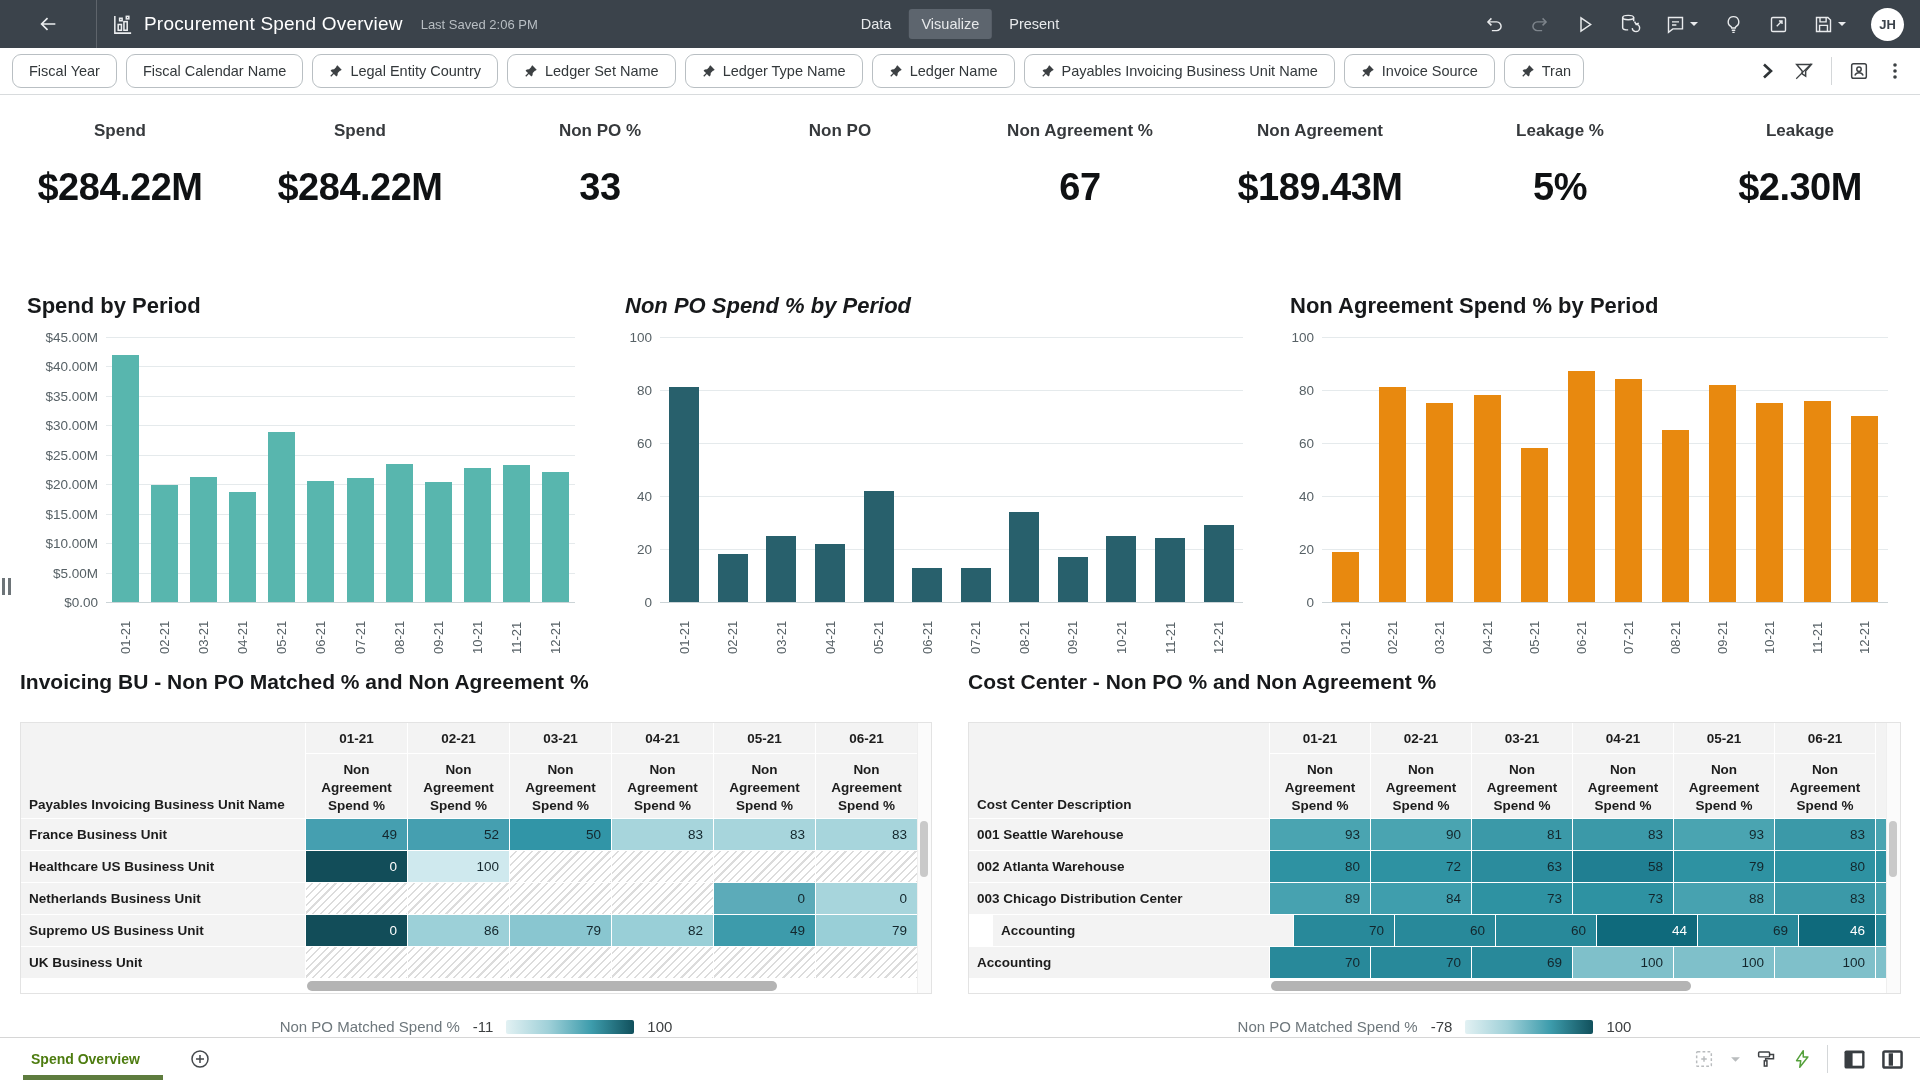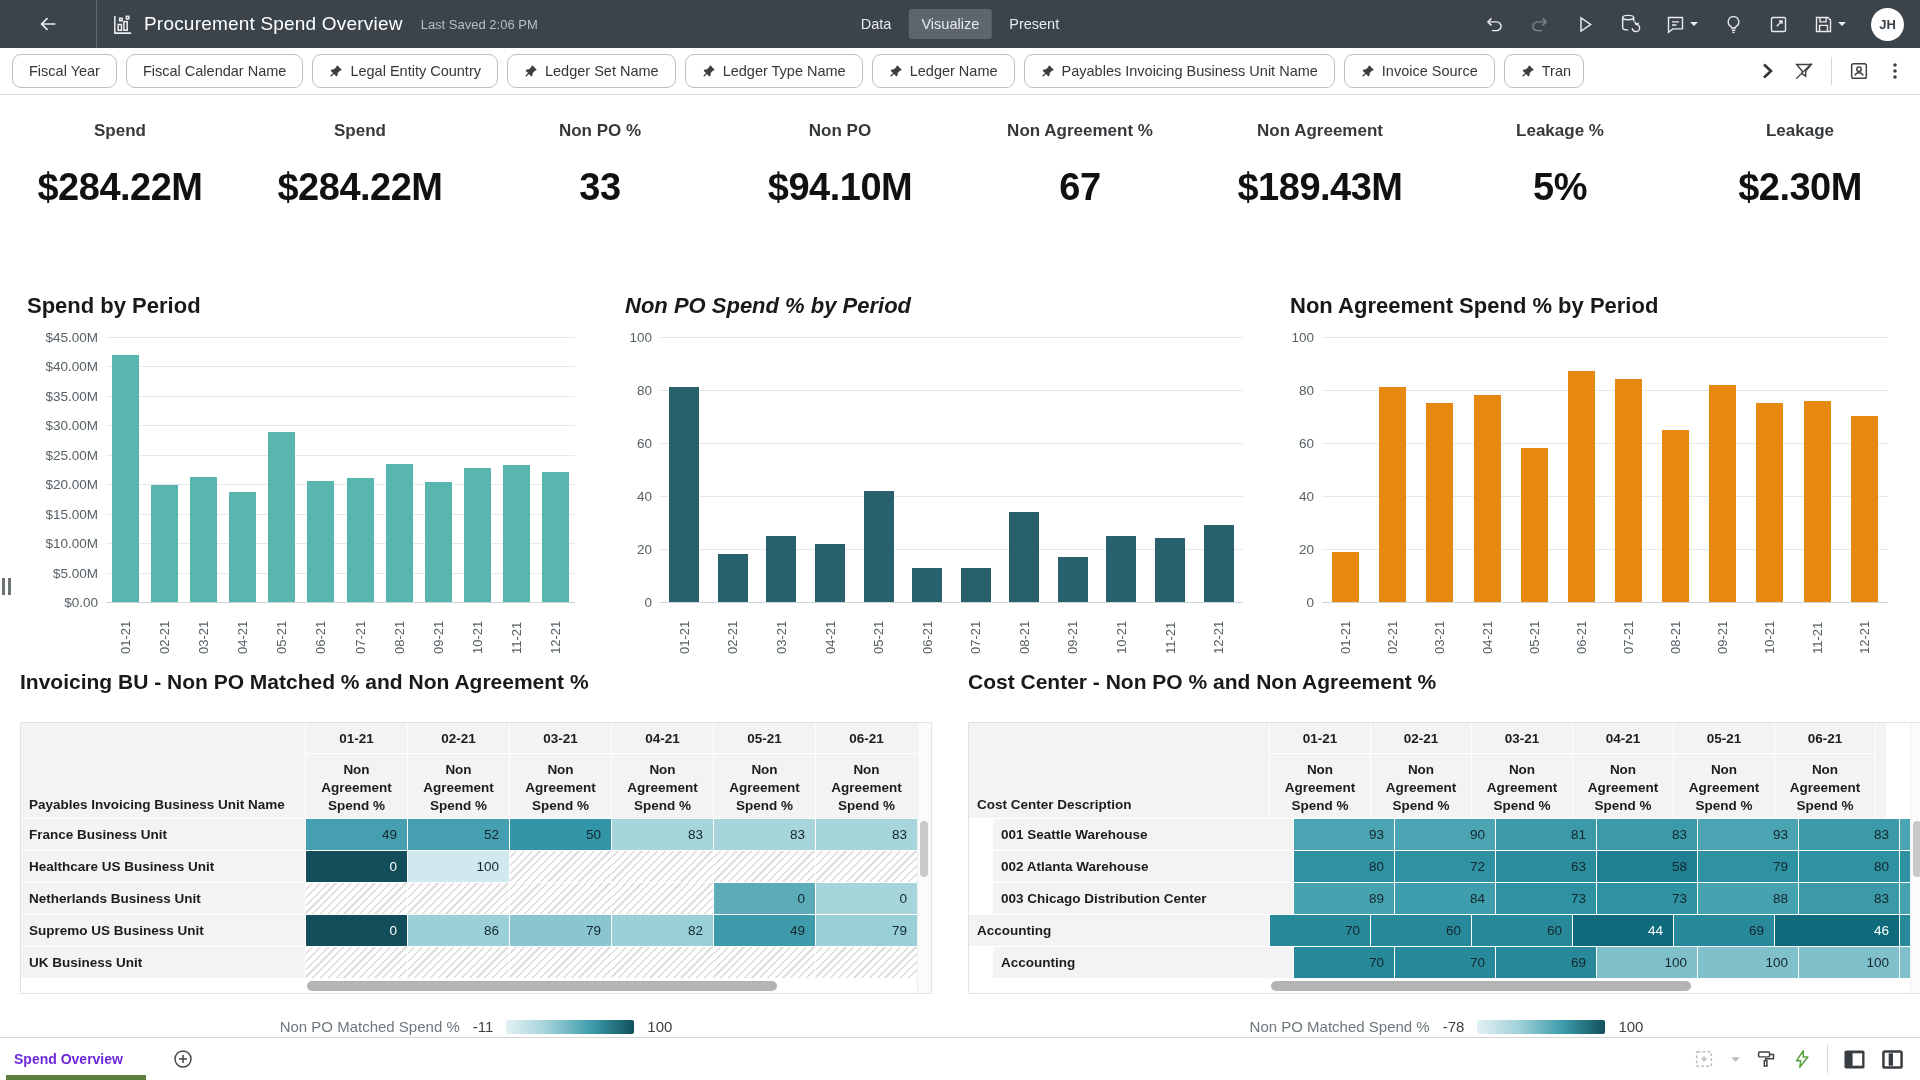--- a/index.html
+++ b/index.html
@@ -82,21 +82,21 @@
   .legend{display:flex;align-items:center;justify-content:center;gap:13px;margin-top:24px;font-size:15px;}
   .legend-label{color:#6e777c;}
   .legend-min,.legend-max{color:#3c3f41;}
   .legend-grad{width:128px;height:14px;border-radius:2px;
                background:linear-gradient(to right,#e2f1f3,#9fd0d8,#3d9cac,#11505c);}
 
   
   .footer{position:absolute;left:0;right:0;bottom:0;height:42px;border-top:1px solid #d6d6d6;
           background:#fff;display:flex;align-items:center;}
   .canvas-tab{position:relative;height:42px;display:flex;align-items:center;
-              padding:0 24px 0 14px;font-weight:700;font-size:14px;color:#6d28d9;cursor:pointer;}
+              padding:0 24px 0 14px;font-weight:700;font-size:14px;color:#4d7c0f;cursor:pointer;margin-left:17px;}
   .tab-underline{position:absolute;left:6px;bottom:0;height:5px;width:140px;background:#5e7c3e;}
   .add-canvas{margin-left:26px;display:flex;cursor:pointer;}
   .footer-right{margin-left:auto;display:flex;align-items:center;gap:15px;padding-right:16px;}
   .ficon{display:flex;align-items:center;cursor:pointer;}
 
   .canvas-grip{position:absolute;left:2px;top:578px;display:flex;gap:3px;}
   .canvas-grip i{display:block;width:3px;height:17px;background:#6d7478;}
 </style>
 </head>
 <body>
@@ -273,21 +273,20 @@
     <div class="kpi">
       <div class="kpi-label">Spend</div>
       <div class="kpi-value">$284.22M</div>
     </div>
     <div class="kpi">
       <div class="kpi-label">Non PO %</div>
       <div class="kpi-value">33</div>
     </div>
     <div class="kpi">
       <div class="kpi-label">Non PO</div>
-      <div class="kpi-value">$94.10M</div>
     </div>
     <div class="kpi">
       <div class="kpi-label">Non Agreement %</div>
       <div class="kpi-value">67</div>
     </div>
     <div class="kpi">
       <div class="kpi-label">Non Agreement</div>
       <div class="kpi-value">$189.43M</div>
     </div>
     <div class="kpi">
@@ -684,21 +683,21 @@
             <div class="cell" style="width: 100px; background: rgb(59, 153, 168);">83</div>
             <div class="sliver" style="width: 10px; background: rgb(71, 162, 176);"></div>
           </div>
           <div class="trow">
             <div class="rlabel" style="width: 300px;">Accounting</div>
             <div class="cell" style="width: 100px; background: rgb(40, 137, 154);">70</div>
             <div class="cell" style="width: 100px; background: rgb(40, 137, 154);">60</div>
             <div class="cell" style="width: 100px; background: rgb(40, 137, 154);">60</div>
             <div class="cell" style="width: 100px; background: rgb(15, 106, 124); color: rgb(255, 255, 255);">44</div>
             <div class="cell" style="width: 100px; background: rgb(40, 137, 154);">69</div>
-            <div class="cell" style="width: 124px; background: rgb(15, 106, 124); color: rgb(255, 255, 255); padding-left: 39px;">46</div>
+            <div class="cell" style="width: 76px; background: rgb(15, 106, 124); color: rgb(255, 255, 255); padding-left: 39px;">46</div>
             <div class="sliver" style="width: 10px; background: rgb(40, 137, 154);"></div>
           </div>
           <div class="trow">
             <div class="rlabel" style="width: 300px;">Accounting</div>
             <div class="cell" style="width: 100px; background: rgb(40, 137, 154);">70</div>
             <div class="cell" style="width: 100px; background: rgb(40, 137, 154);">70</div>
             <div class="cell" style="width: 100px; background: rgb(40, 137, 154);">69</div>
             <div class="cell" style="width: 100px; background: rgb(127, 192, 202);">100</div>
             <div class="cell" style="width: 100px; background: rgb(127, 192, 202);">100</div>
             <div class="cell" style="width: 100px; background: rgb(127, 192, 202);">100</div>

